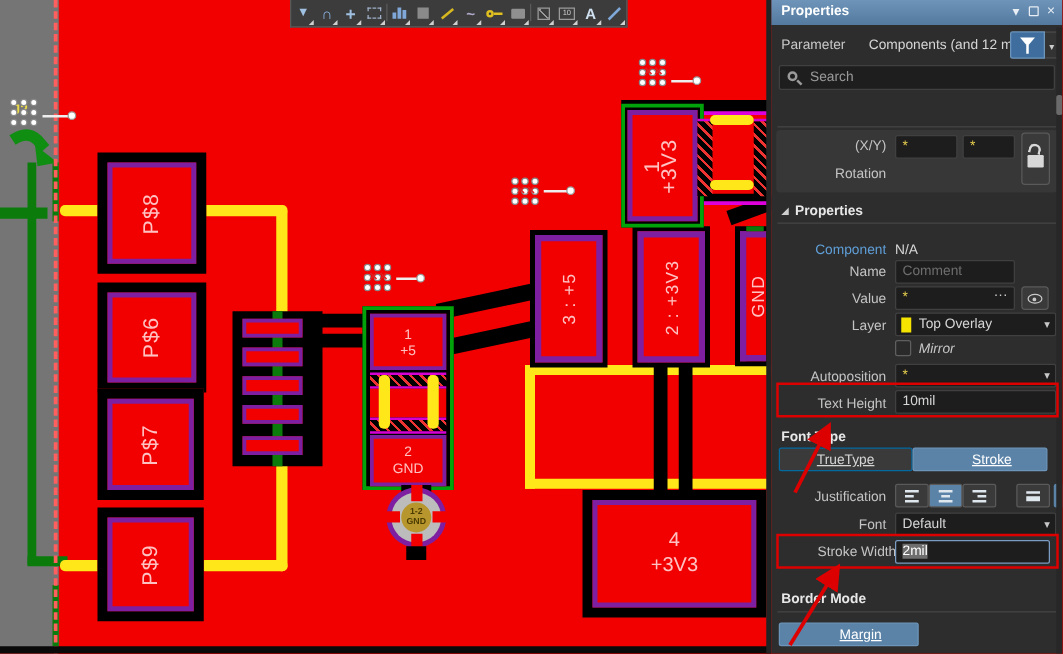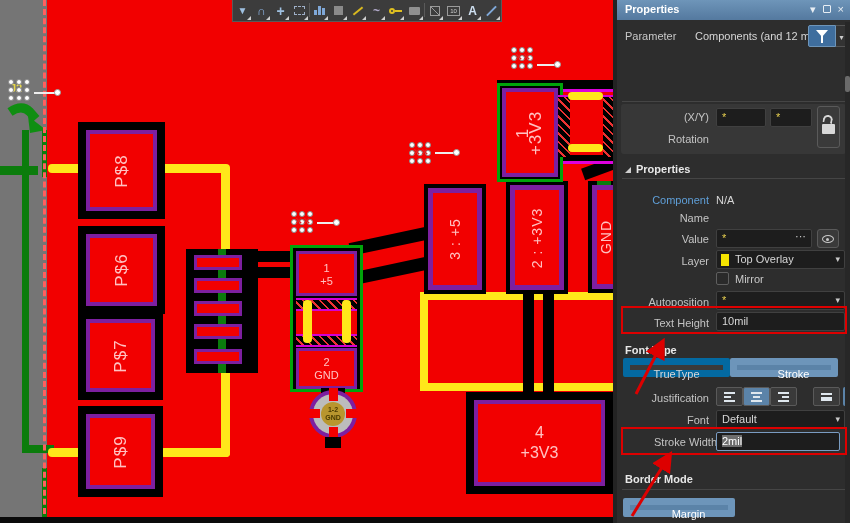--- a/index.html
+++ b/index.html
@@ -46,21 +46,21 @@
   #panel { position:absolute; left:617px; top:0; width:233px; height:523px; background:#2d2d2d; color:#c8c8c8; font-size:11px; overflow:hidden; }
   #panel-header { position:absolute; left:0; top:0; width:233px; height:20px; background:linear-gradient(#6e95b9,#54799f); color:#fff; font-weight:bold; padding:3px 8px; }
   .ph-icons { position:absolute; right:6px; top:3px; color:#e8eef4; font-weight:normal; font-size:11px; display:flex; gap:7px; }
   .lbl { position:absolute; text-align:right; color:#c4c4c4; }
   .inp { position:absolute; background:#1d1d1d; border:1px solid #404040; border-radius:2px; color:#d6d6d6; padding:2px 5px; font-size:11px; }
   .star { color:#e7cf4f; }
   .ddarrow { position:absolute; right:4px; top:3px; color:#c8c8c8; font-size:9px; }
   .sect { position:absolute; font-weight:bold; color:#e8e8e8; }
   .tri { display:inline-block; width:0; height:0; border-left:6px solid transparent; border-bottom:6px solid #cfcfcf; margin-right:5px; }
   .sepline { position:absolute; height:1px; background:#454545; left:5px; width:223px; }
-  .btn { position:absolute; border:7px solid #0369a1; background:#3a3a3a; color:#d6d6d6; text-align:center; border-radius:2px; padding-top:3px; }
+  .btn { position:absolute; border:1px solid #0369a1; background:#3a3a3a; color:#d6d6d6; text-align:center; border-radius:2px; padding-top:3px;text-decoration:underline; }
   .btn.sel { background:#5b83a8; border-color:#6d95ba; color:#fff;padding-left:19px; }
   .annobox { position:absolute; border:2px solid #dd0000; z-index:50; }
   .jbtn { position:absolute; width:27px; height:19px; border:1px solid #5a5a5a; background:#3a3a3a; border-radius:2px; display:flex; align-items:center; justify-content:center; }
   .jbtn.sel { background:#5b83a8; }
   .jlines { display:flex; flex-direction:column; gap:2px; }
   .jlines b { display:block; height:2px; background:#dfe7ee; }
   #scrollbar { position:absolute; right:0; top:22px; width:5px; height:501px; background:#272727; }
   #scrollthumb { position:absolute; right:0; top:54px; width:5px; height:16px; background:#6a6a6a; border-radius:2px; }
   svg.overlay { position:absolute; left:0; top:0; pointer-events:none; z-index:60; }
 </style>
@@ -345,60 +345,66 @@
     </div>
 
     <div class="abs" style="left:8px;top:30px;">Parameter</div>
     <div class="abs" style="left:78px;top:30px;color:#d6d6d6;">Components (and 12 more)</div>
     <div class="abs" style="left:191px;top:25px;width:28px;height:22px;background:#3f6e9e;border:1px solid #6d95ba;border-radius:2px 0 0 2px;">
       <span style="position:absolute;left:7px;top:4px;width:0;height:0;border-left:6px solid transparent;border-right:6px solid transparent;border-top:7px solid #fff;"></span>
       <span style="position:absolute;left:12px;top:10px;width:2px;height:7px;background:#fff;"></span>
     </div>
     <div class="abs" style="left:219px;top:25px;width:12px;height:22px;background:#333;border:1px solid #555;border-left:none;border-radius:0 2px 2px 0;color:#ccc;font-size:8px;text-align:center;padding-top:7px;">▾</div>
 
+    <div class="abs" style="left:6px;top:52px;width:221px;height:20px;background:#1e1e1e;border:1px solid #404040;border-radius:2px;">
+      <span style="position:absolute;left:6px;top:4px;width:8px;height:8px;border:2px solid #9a9a9a;border-radius:50%;"></span>
+      <span style="position:absolute;left:13px;top:12px;width:5px;height:2px;background:#9a9a9a;transform:rotate(45deg);"></span>
+      <span style="position:absolute;left:24px;top:3px;color:#9a9a9a;">Search</span>
+    </div>
 
     <div class="sect" style="left:8px;top:87px;margin-top:48px;"><span class="tri"></span><span>Location</span></div>
     <div class="sepline" style="top:101px;"></div>
     <div class="abs" style="left:4px;top:104px;width:225px;height:50px;background:#373737;border-radius:3px;"></div>
     <div class="lbl" style="left:20px;top:111px;width:72px;">(X/Y)</div>
     <div class="inp" style="left:99px;top:108px;width:50px;height:19px;"><span class="star">*</span></div>
     <div class="inp" style="left:153px;top:108px;width:42px;height:19px;"><span class="star">*</span></div>
     <div class="abs" style="left:200px;top:106px;width:23px;height:42px;background:#3a3a3a;border:1px solid #5a5a5a;border-radius:3px;">
       <span style="position:absolute;left:5px;top:8px;width:10px;height:8px;border:2px solid #d8d8d8;border-bottom:none;border-radius:5px 5px 0 0;transform:rotate(14deg);"></span>
       <span style="position:absolute;left:4px;top:17px;width:13px;height:10px;background:#d8d8d8;border-radius:1px;"></span>
     </div>
     <div class="lbl" style="left:20px;top:133px;width:72px;">Rotation</div>
 
     <div class="sect" style="left:8px;top:163px;"><span class="tri"></span><span>Properties</span></div>
     <div class="sepline" style="top:178px;"></div>
 
     <div class="lbl" style="left:10px;top:194px;width:82px;color:#5f9fd8;">Component</div>
     <div class="abs" style="left:99px;top:194px;color:#d6d6d6;">N/A</div>
 
     <div class="lbl" style="left:10px;top:212px;width:82px;">Name</div>
+    <div class="inp" style="left:99px;top:208px;width:96px;height:19px;color:#6e6e6e;">Comment</div>
 
     <div class="lbl" style="left:10px;top:233px;width:82px;">Value</div>
     <div class="inp" style="left:99px;top:229px;width:96px;height:19px;">
       <span class="star">*</span>
       <span style="position:absolute;right:5px;top:0px;color:#d0d0d0;">···</span>
     </div>
     <div class="abs" style="left:200px;top:229px;width:22px;height:19px;background:#3a3a3a;border:1px solid #5a5a5a;border-radius:3px;">
       <span style="position:absolute;left:4px;top:5px;width:12px;height:8px;border:1px solid #c8c8c8;border-radius:50%;"></span>
       <span style="position:absolute;left:8px;top:8px;width:3px;height:3px;background:#c8c8c8;border-radius:50%;"></span>
     </div>
 
     <div class="lbl" style="left:10px;top:255px;width:82px;">Layer</div>
     <div class="inp" style="left:99px;top:250px;width:129px;height:19px;padding-left:18px;">
       <span style="position:absolute;left:4px;top:3px;width:8px;height:12px;background:#f5e400;"></span>
       <span>Top Overlay</span>
       <span class="ddarrow">▾</span>
     </div>
 
     <div class="abs" style="left:99px;top:272px;width:13px;height:13px;background:#2a2a2a;border:1px solid #5f5f5f;border-radius:2px;"></div>
-    <div class="abs" style="left:118px;top:273px;">Mirror</div>
+    <div class="abs" style="left:118px;top:273px;font-style:italic;">Mirror</div>
 
     <div class="lbl" style="left:10px;top:296px;width:82px;">Autoposition</div>
     <div class="inp" style="left:99px;top:291px;width:129px;height:19px;">
       <span class="star">*</span>
       <span class="ddarrow">▾</span>
     </div>
 
     <div class="lbl" style="left:10px;top:317px;width:82px;">Text Height</div>
     <div class="inp" style="left:99px;top:312px;width:129px;height:19px;"><span>10mil</span></div>
 

